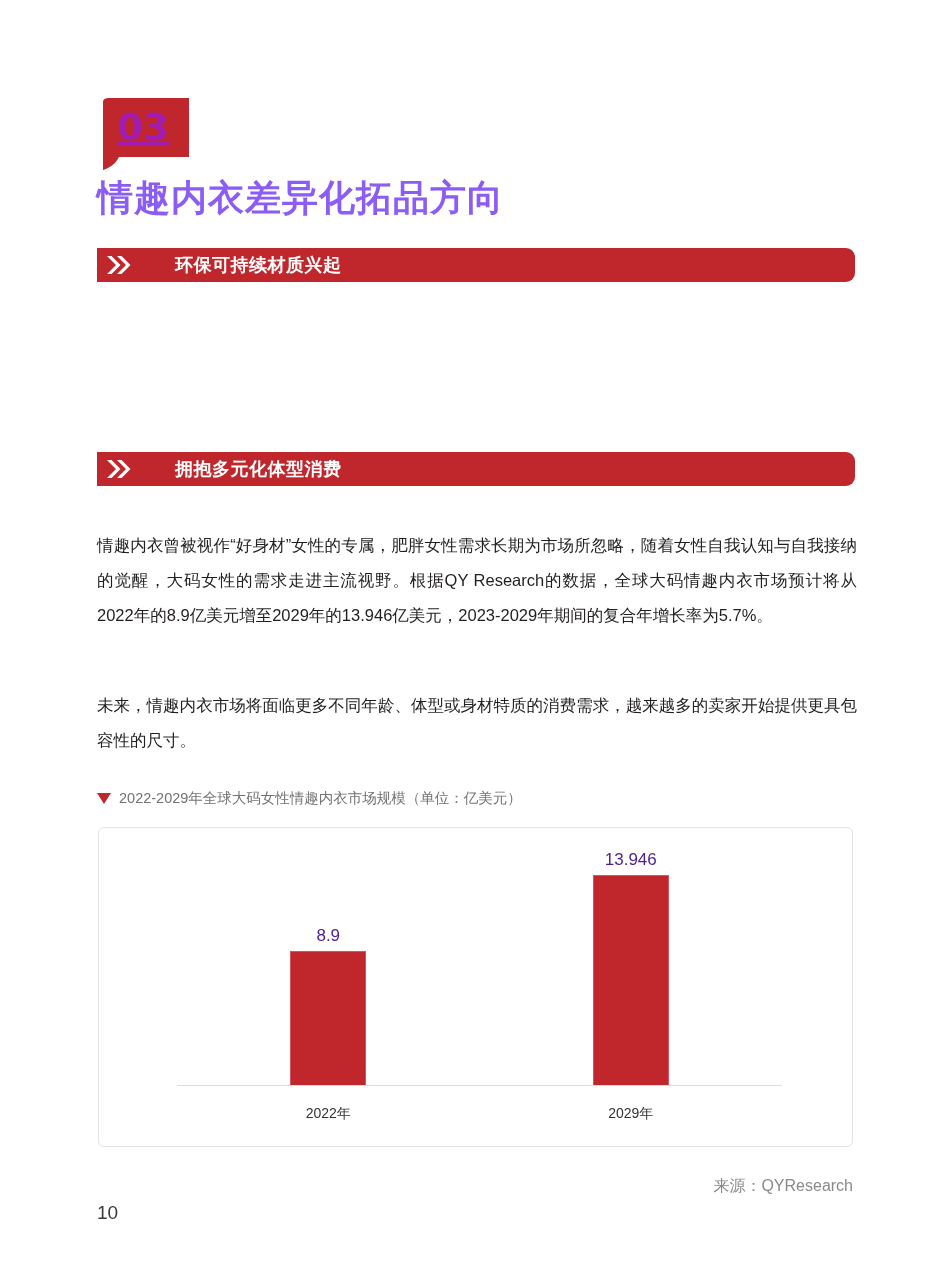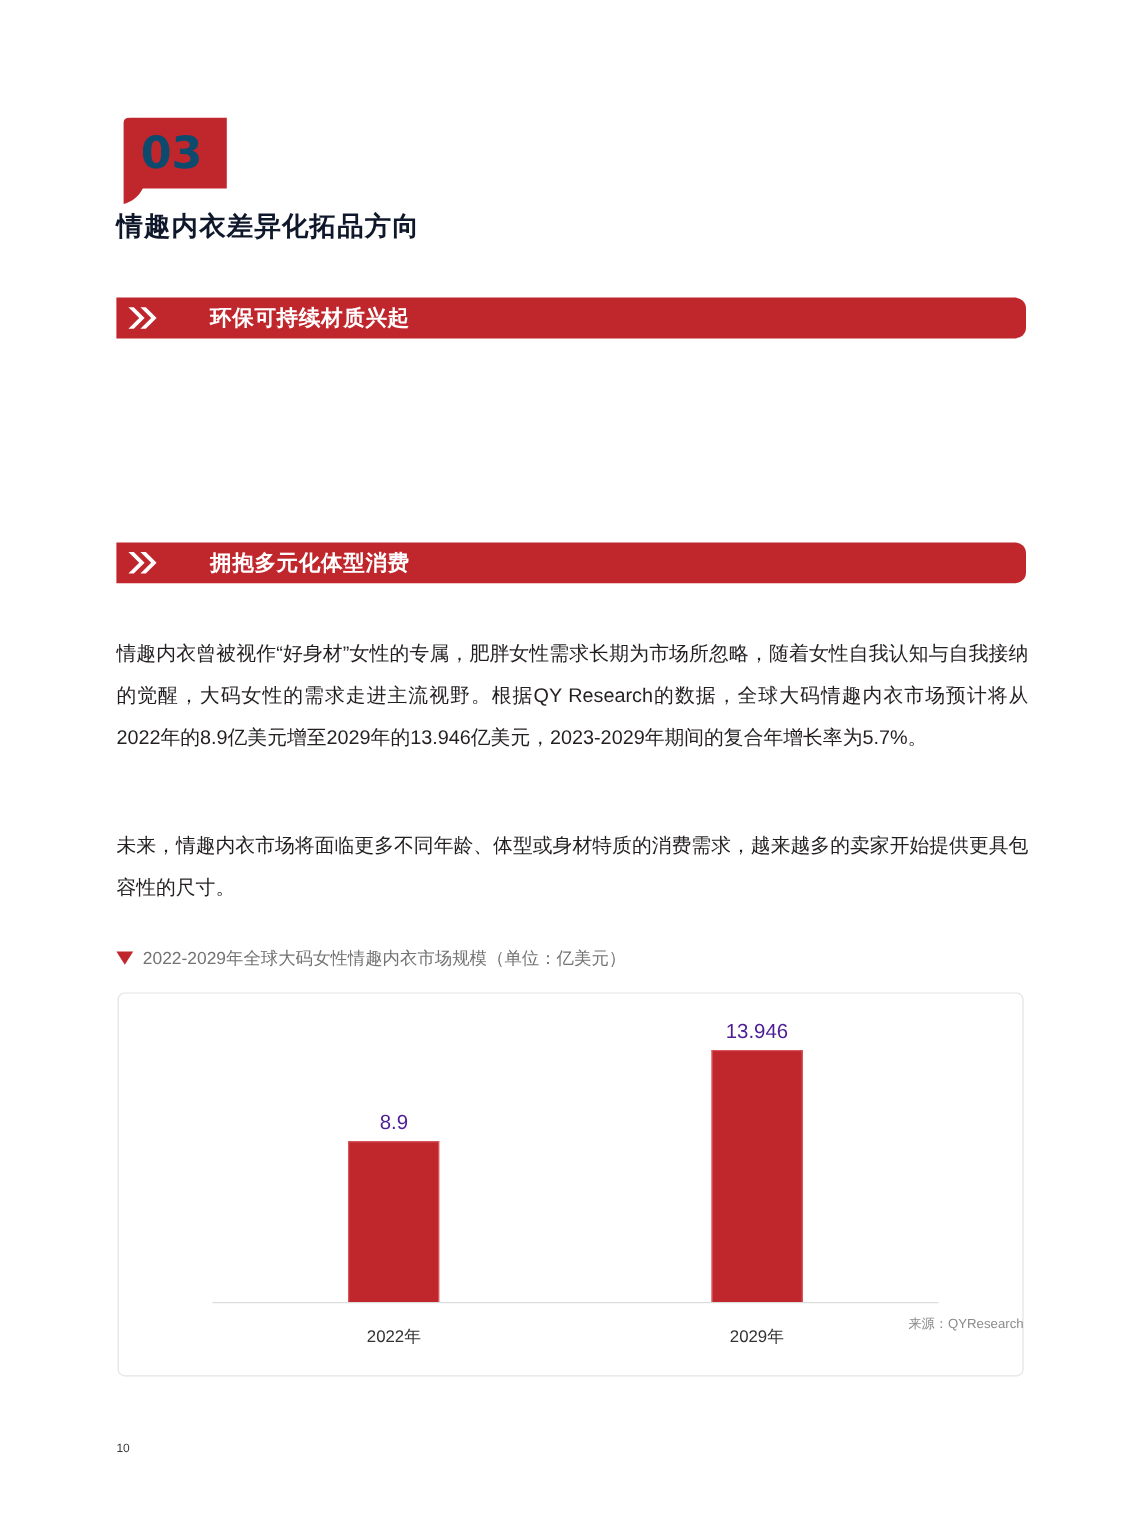--- a/index.html
+++ b/index.html
@@ -41,36 +41,37 @@
   }
   .badge-num {
     position: absolute;
     left: 0;
     top: 0;
     width: 92px;
     height: 59px;
     display: flex;
     align-items: center;
     justify-content: center;
-    color: #0c4a6e;
+    color: #a21caf;
     font-size: 37px;
     font-weight: bold;
     letter-spacing: 0px;
     font-family: "DejaVu Sans", sans-serif;
     line-height: 1;
+    text-decoration: underline;
   }
 
   
   .chapter-title {
     position: absolute;
     left: 97px;
     top: 176px;
-    font-size: 22px;
+    font-size: 36px;
     font-weight: bold;
-    color: #0f172a;
+    color: #8b5cf6;
     letter-spacing: 1px;
     line-height: 1.2;
     white-space: nowrap;
   }
 
   
   .section-bar {
     position: absolute;
     left: 97px;
     width: 758px;
@@ -200,32 +201,32 @@
     text-align: center;
     font-size: 14px;
     color: #333333;
     line-height: 1;
   }
 
   
   .source {
     position: absolute;
     right: 97px;
-    top: 1096px;
-    font-size: 11px;
+    top: 1176px;
+    font-size: 16px;
     color: #8a8a8a;
     white-space: nowrap;
   }
 
   
   .page-number {
     position: absolute;
     left: 97px;
     top: 1203px;
-    font-size: 10px;
+    font-size: 19px;
     color: #3a3a3a;
     line-height: 1;
     text-align: right;
   }
 </style>
 </head>
 <body>
 
 <div class="page">
 

